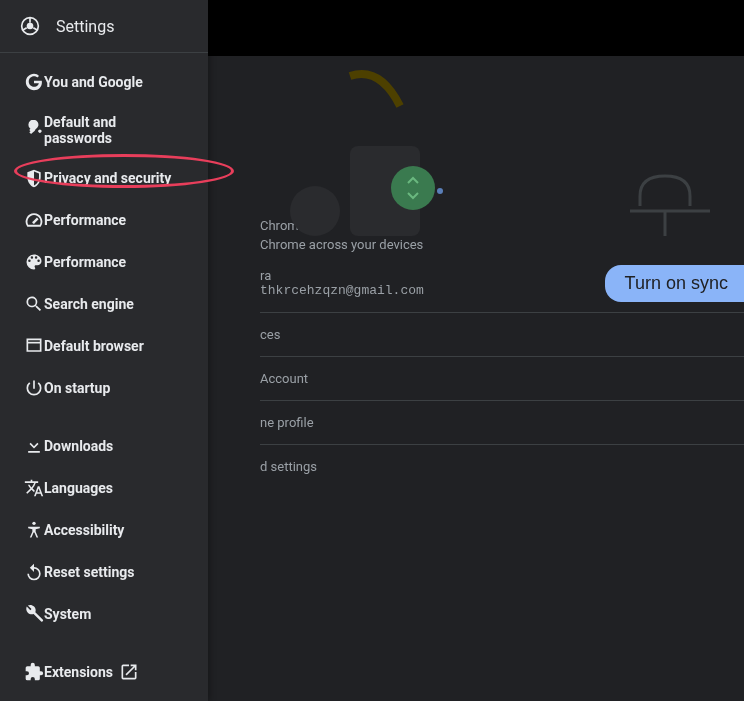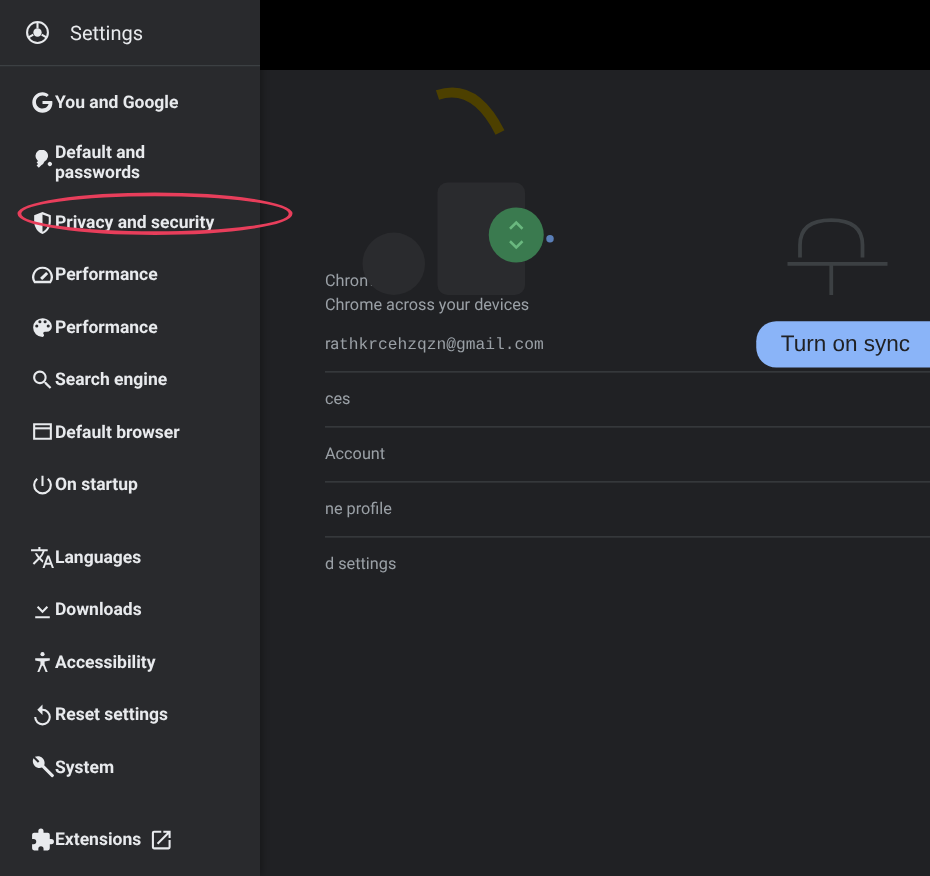--- a/index.html
+++ b/index.html
@@ -40,21 +40,21 @@
     padding: 14px 0;
     border-bottom: 1px solid #3c4043;
     display: flex;
     align-items: center;
     position: relative;
   }
   .content-row.noborder { border-bottom: none; }
   .hero-text { margin-top: -20px; }
   .hero-text .line { padding: 2px 0; }
   .account-row { justify-content: space-between; padding-right: 0; }
-  .account-text { display: flex; flex-direction: row; justify-content: flex-end; }
+  .account-text { display: flex; flex-direction: column; justify-content: flex-end; }
   .email { color: #9aa0a6; font-family: Liberation Mono, monospace; }
   .sync-btn {
     background: #8ab4f8;
     color: #202124;
     border: none;
     border-radius: 16px 0 0 16px;
     padding: 8px 16px 8px 20px;
     font-size: 18px;
     cursor: pointer;
     position: absolute;
@@ -248,32 +248,32 @@
           </svg>
         </span>
         <span>On startup</span>
       </div>
     </div>
   <div class="sb-divider"></div>
   <div class="sb-section" id="group2">
       <div class="sb-item">
         <span class="sb-icon">
           <svg viewBox="0 0 24 24">
+            <path d="M19 18H5v2h14v-2zM12 2v10.2l-4-4L6.6 9.6 12 15l5.4-5.4L16 8.2l-4 4V2z"></path>
+          </svg>
+        </span>
+        <span>Downloads</span>
+      </div>
+      <div class="sb-item">
+        <span class="sb-icon">
+          <svg viewBox="0 0 24 24">
             <path d="M12.87 15.07l-2.54-2.51.03-.03A17.52 17.52 0 0 0 14.07 6H17V4h-7V2H8v2H1v2h11.17C11.5 7.92 10.44 9.75 9 11.35 8.07 10.32 7.3 9.19 6.69 8h-2c.73 1.63 1.73 3.17 2.98 4.56l-5.09 5.02L4 19l5-5 3.11 3.11.76-2.04zM18.5 10h-2L12 22h2l1.12-3h4.75L21 22h2l-4.5-12zm-2.62 7l1.62-4.33L19.12 17h-3.24z"></path>
           </svg>
         </span>
         <span>Languages</span>
-      </div>
-      <div class="sb-item">
-        <span class="sb-icon">
-          <svg viewBox="0 0 24 24">
-            <path d="M19 18H5v2h14v-2zM12 2v10.2l-4-4L6.6 9.6 12 15l5.4-5.4L16 8.2l-4 4V2z"></path>
-          </svg>
-        </span>
-        <span>Downloads</span>
       </div>
       <div class="sb-item">
         <span class="sb-icon">
           <svg viewBox="0 0 24 24">
             <circle cx="12" cy="4" r="2"></circle>
             <path d="M19 8H5v2l5 1v3l-3 7h2l2.5-6h1L15 21h2l-3-7v-3l5-1z"></path>
           </svg>
         </span>
         <span>Accessibility</span>
       </div>

